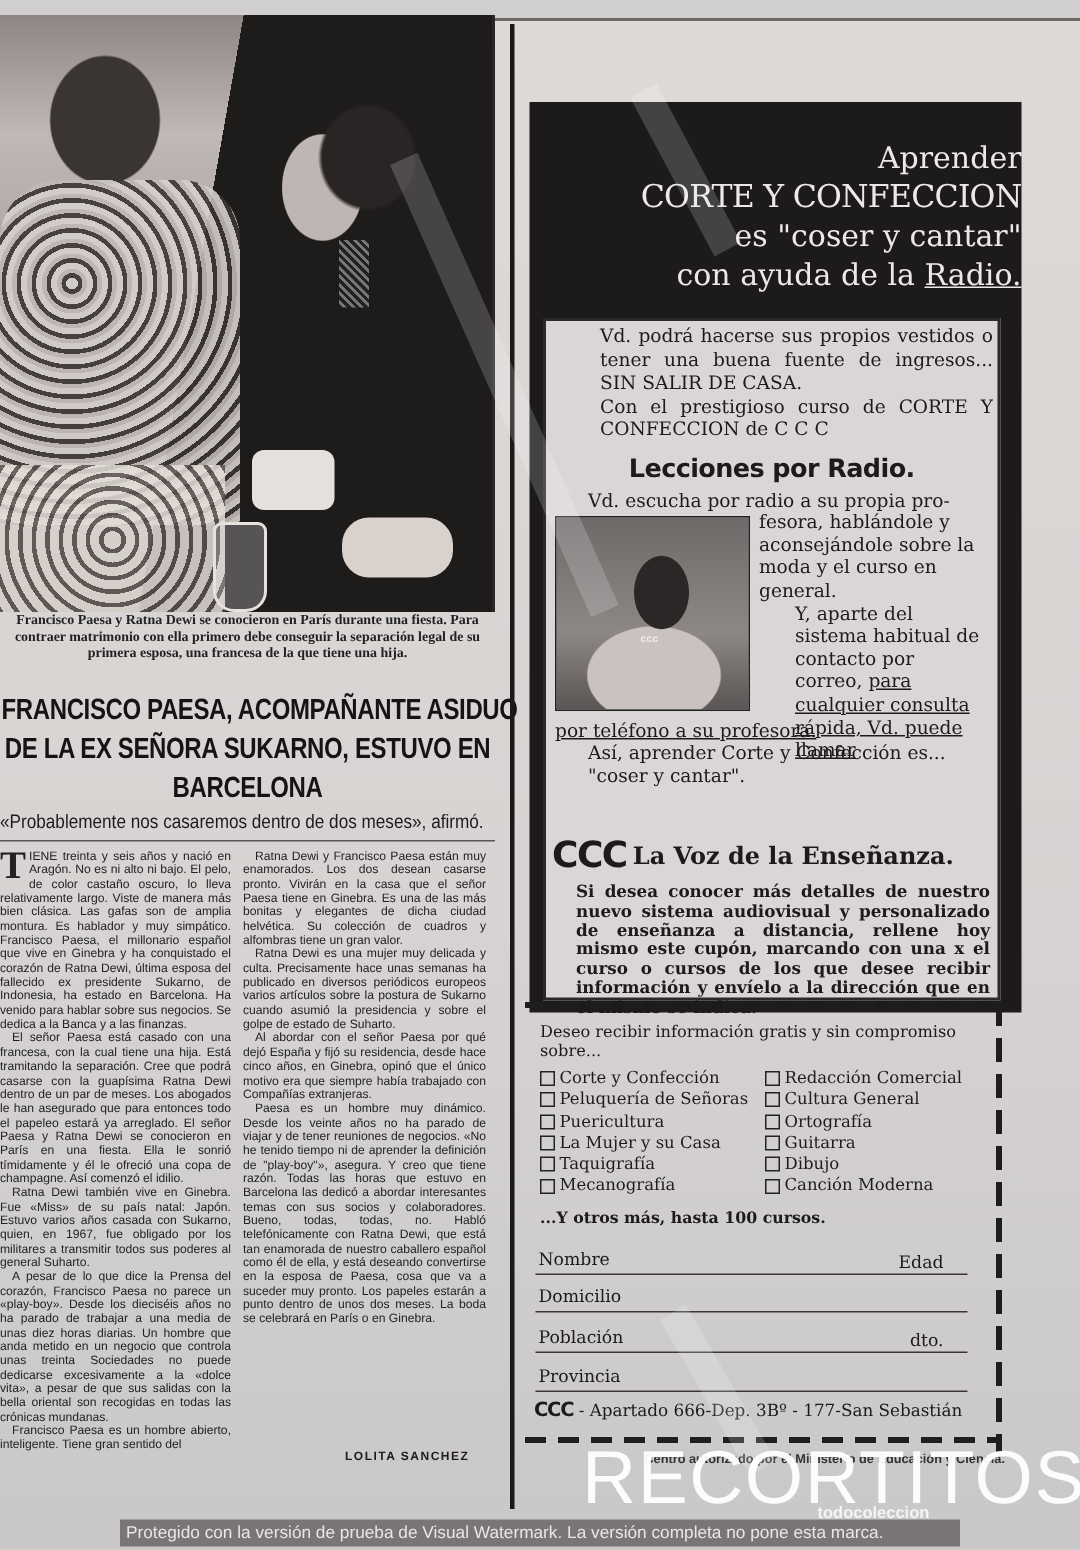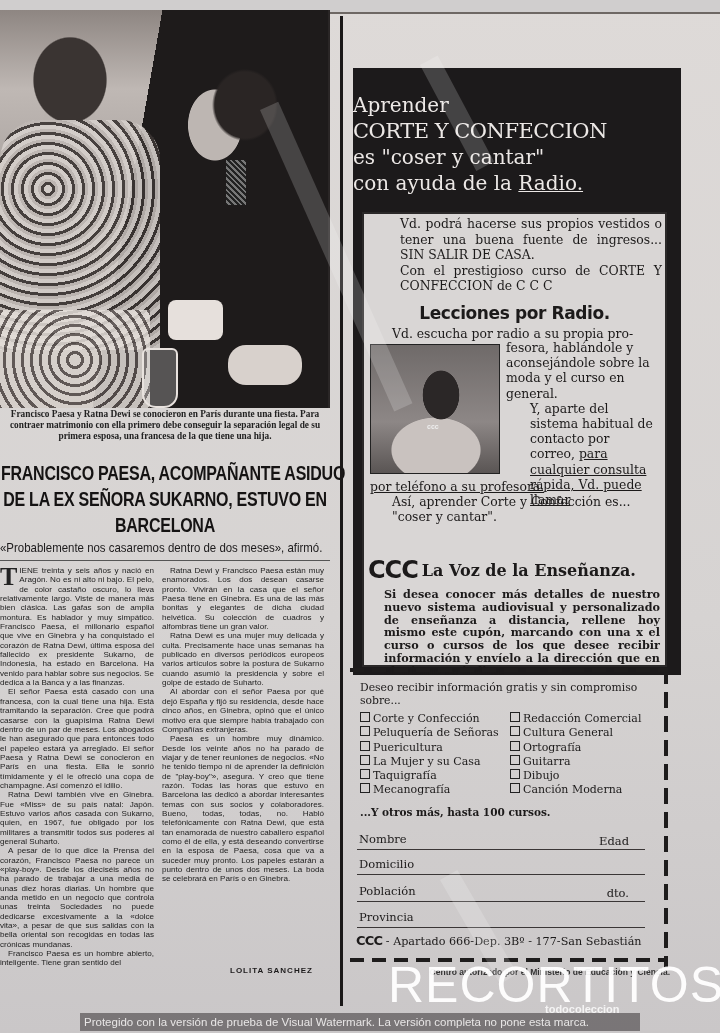--- a/index.html
+++ b/index.html
@@ -37,21 +37,21 @@
   .col { position: absolute; top: 566px; font-family: "Liberation Sans", sans-serif; font-size: 8.1px; line-height: 9.35px;
     color: #222; text-align: justify; }
   .col p { text-indent: 8px; }
   .col-a { left: 0; width: 154px; }
   .col-b { left: 162px; width: 162px; }
   .col-a .dropcap { float: left; font-size: 26px; line-height: 22px; font-weight: bold; margin-right: 2px; font-family: "Liberation Serif", serif; }
   .byline { position: absolute; left: 230px; top: 966px; font-family: "Liberation Sans", sans-serif; font-weight: bold; font-size: 8px; letter-spacing: 1px; }
   .vsep { position: absolute; left: 340px; top: 16px; width: 3px; height: 990px; background: #1a1818; }
   
   .ad-black { position: absolute; left: 353px; top: 68px; width: 328px; height: 607px; background: #1c1a1b; }
-  .ad-title { position: absolute; left: 353px; top: 92px; width: 328px; text-align: left; color: #ece8e6;
+  .ad-title { position: absolute; left: 353px; top: 92px; width: 328px; text-align: right; color: #ece8e6;
     font-family: "DejaVu Serif", serif; }
   .ad-title .l1 { font-size: 20px; line-height: 26px; }
   .ad-title .l2 { font-size: 21px; line-height: 26px; letter-spacing: -0.5px; }
   .ad-title .l3 { font-size: 20px; line-height: 26px; }
   .ad-title .l4 { font-size: 20px; line-height: 26px; }
   .ad-title .l4 u { text-decoration: underline; text-decoration-thickness: 1px; }
   .ad-inner { position: absolute; left: 362px; top: 212px; width: 305px; height: 455px; background: #d9d6d5; border: 2px solid #2a2828; }
   .ad-text { position: absolute; font-family: "DejaVu Serif", serif; color: #1c1a1a; }
   .p1 { left: 370px; top: 216px; width: 292px; font-size: 12.4px; line-height: 15.5px; text-align: justify; }
   .p1 .ind { padding-left: 30px; }
@@ -69,21 +69,21 @@
   .p3 .ul { text-decoration: underline; }
   .p3 .ind { padding-left: 22px; }
   .slogan { left: 368px; top: 556px; width: 300px; font-size: 16px; font-weight: bold; white-space: nowrap; }
   .slogan .ccc { font-family: "DejaVu Sans", sans-serif; font-size: 24px; font-weight: bold; letter-spacing: -1px; vertical-align: -2px; margin-right: 4px; }
   .p4 { left: 368px; top: 588px; width: 292px; font-size: 11.2px; line-height: 12.8px; text-align: justify; font-weight: bold; }
   .p4 .ind { padding-left: 16px; }
   .dash-h { position: absolute; height: 4px; background: repeating-linear-gradient(90deg, #1e1c1c 0 14px, transparent 14px 22px); }
   .dash-v { position: absolute; width: 4px; background: repeating-linear-gradient(180deg, #1e1c1c 0 16px, transparent 16px 24px); }
   .coupon-intro { left: 360px; top: 682px; width: 300px; font-size: 10.8px; line-height: 12.5px; }
   .courses { position: absolute; left: 360px; top: 712px; width: 300px; display: grid; grid-template-columns: 150px 150px; row-gap: 0; font-family: "DejaVu Serif", serif; font-size: 11px; line-height: 14.3px; color: #1c1a1a; }
-  .course { display: flex; white-space: nowrap; }
+  .course { display: flex; align-items: center; white-space: nowrap; }
   .box { width: 10px; height: 10px; border: 1px solid #222; margin-right: 3px; flex: 0 0 10px; display: inline-block; }
   .otros { left: 360px; top: 806px; font-size: 10.5px; font-weight: bold; }
   .field { position: absolute; left: 357px; width: 288px; height: 20px; border-bottom: 1.5px solid #3a3636; font-family: "DejaVu Serif", serif; font-size: 11.5px; color: #1c1a1a; }
   .field .lab { position: absolute; left: 2px; bottom: 3px; }
   .field .lab2 { position: absolute; right: 16px; bottom: 1px; }
   .address { left: 356px; top: 933px; width: 300px; font-size: 11.2px; white-space: nowrap; }
   .address .ccc { font-family: "DejaVu Sans", sans-serif; font-weight: bold; font-size: 13px; letter-spacing: -0.8px; }
   .centro { left: 370px; top: 967px; width: 300px; font-family: "Liberation Sans", sans-serif; font-size: 8.5px; font-weight: bold; color: #333; text-align: right; }
   .folio { left: 604px; top: 1000px; font-family: "Liberation Sans", sans-serif; font-size: 8.5px; font-weight: bold; color: #333; margin-top: 41px; }
   

